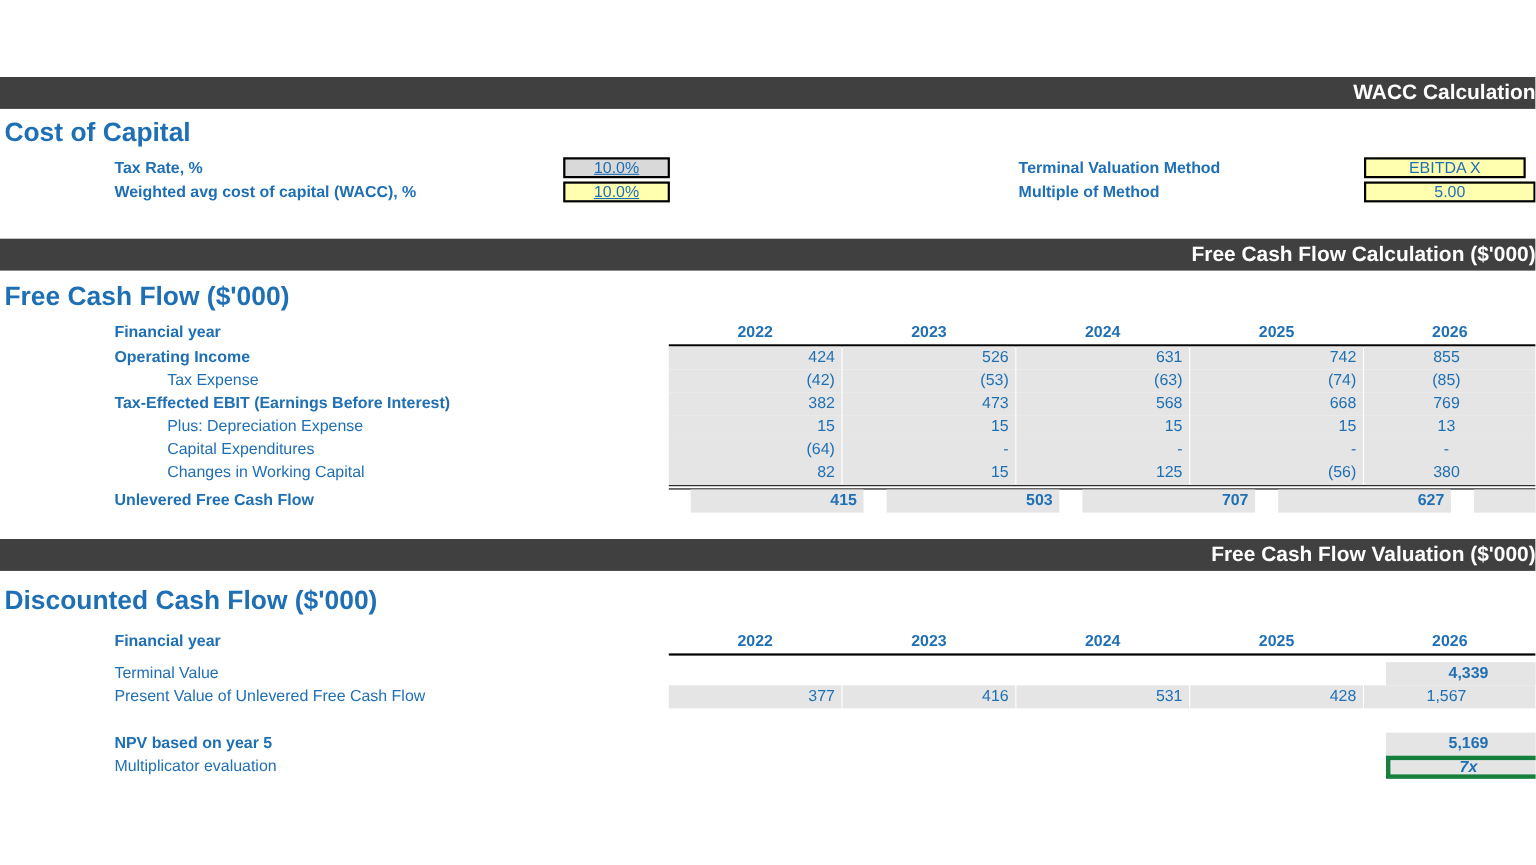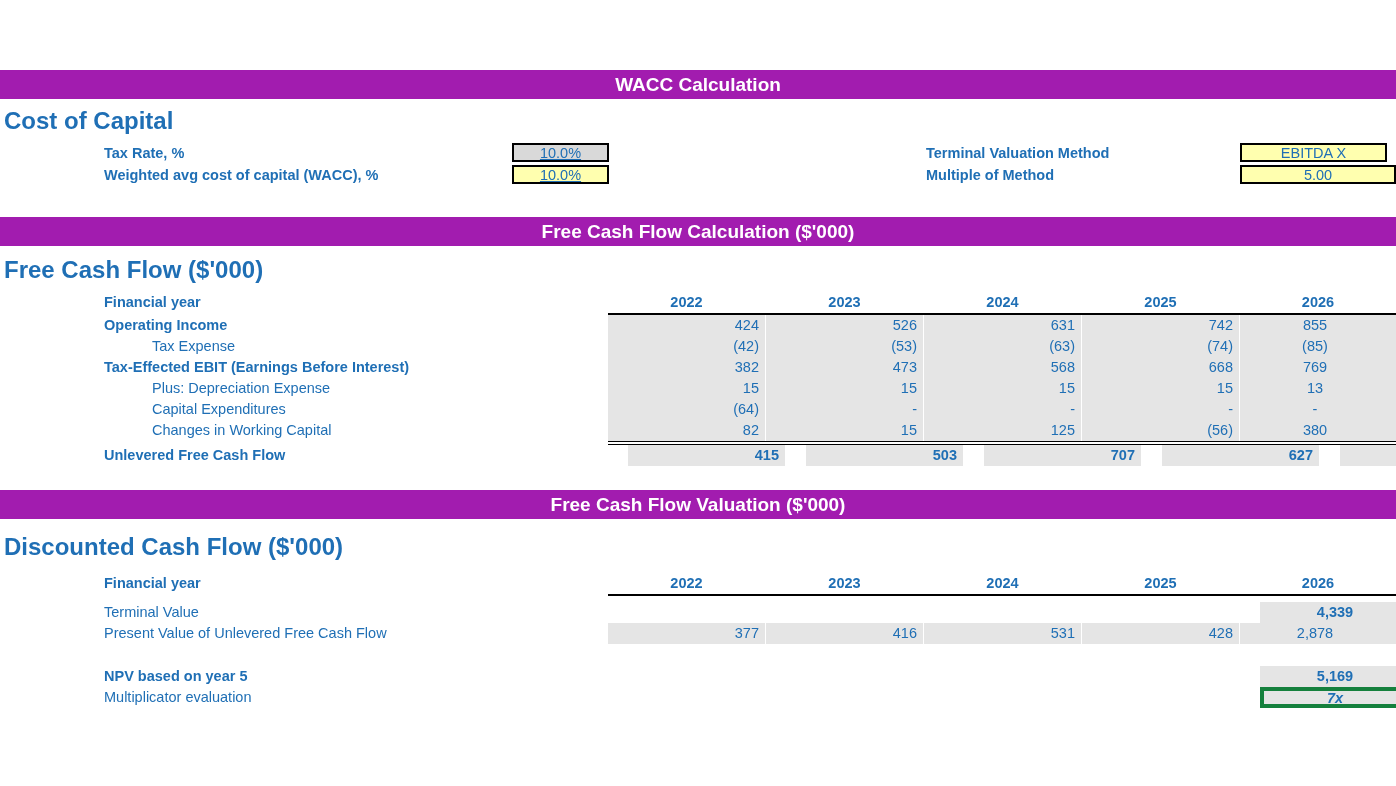--- a/index.html
+++ b/index.html
@@ -12,25 +12,25 @@
     width: 1396px;
     height: 786px;
     font-family: "Liberation Sans", sans-serif;
     color: #1F6FB5;
     overflow: hidden;
     position: relative;
   }
 
   
   .section-bar {
-    background: #a21caf;
+    background: #404040;
     color: #ffffff;
     font-weight: bold;
     font-size: 19px;
-    text-align: center;
+    text-align: right;
     line-height: 29px;
     height: 29px;
     width: 1396px;
   }
 
   
   .block-title {
     color: #1F6FB5;
     font-weight: bold;
     font-size: 24px;
@@ -286,21 +286,21 @@
     <div class="cellcol"></div>
     <div class="cellcol gray bold last">4,339</div>
   </div>
 
   <div class="trow">
     <div class="tlabel p">Present Value of Unlevered Free Cash Flow</div>
     <div class="cellcol gray">377</div>
     <div class="cellcol gray">416</div>
     <div class="cellcol gray">531</div>
     <div class="cellcol gray">428</div>
-    <div class="cellcol gray last">2,878</div>
+    <div class="cellcol gray last">1,567</div>
   </div>
 
   <div style="height:22px"></div>
 
   <div class="trow">
     <div class="tlabel b">NPV based on year 5</div>
     <div class="cellcol"></div>
     <div class="cellcol"></div>
     <div class="cellcol"></div>
     <div class="cellcol"></div>

